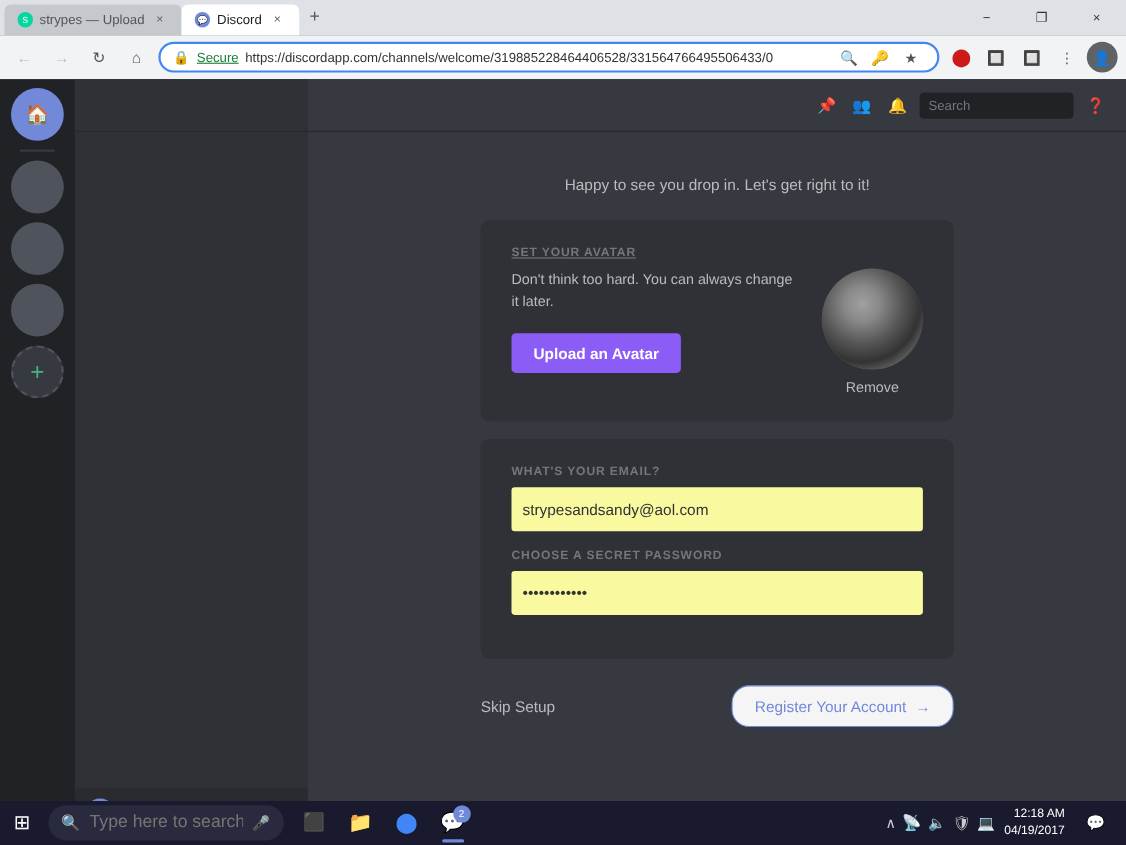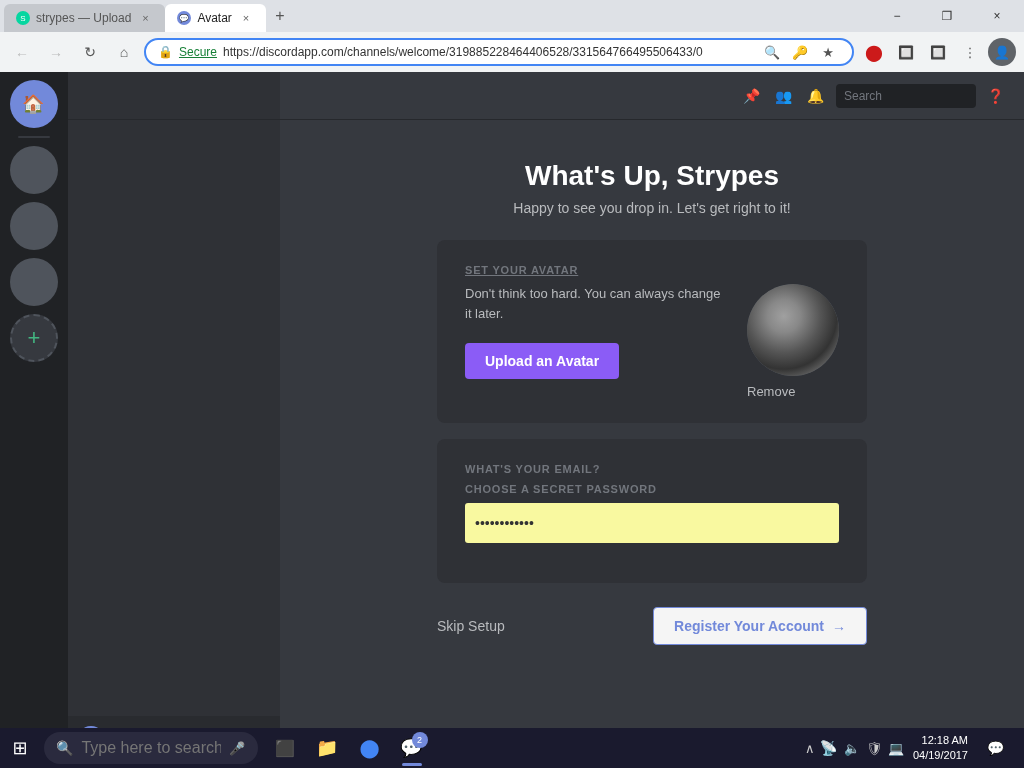--- a/index.html
+++ b/index.html
@@ -297,21 +297,21 @@
       background: #8b5cf6;
       color: white;
       border: none;
       border-radius: 4px;
       padding: 10px 20px;
       font-size: 14px;
       font-weight: 600;
       cursor: pointer;
     }
     .avatar-right {
-      display: flex; flex-direction: column; align-items: flex-start; gap: 8px;
+      display: flex; flex-direction: column; align-items: center; gap: 8px;
     }
     .avatar-preview {
       width: 92px; height: 92px;
       border-radius: 50%;
       background: #4f545c;
       overflow: hidden;
       display: flex; align-items: center; justify-content: center;
     }
     .avatar-preview-inner {
       width: 100%; height: 100%;
@@ -359,24 +359,24 @@
     .skip-link {
       font-size: 14px;
       color: #b9bbbe;
       cursor: pointer;
       text-decoration: none;
     }
     .register-btn {
       background: #f5f5f5;
       color: #7289da;
       border: 1px solid #7289da;
-      border-radius: 4px;
+      border-radius: 16px;
       padding: 10px 20px;
       font-size: 14px;
-      font-weight: 700;
+      font-weight: 400;
       cursor: pointer;
       display: flex;
       align-items: center;
       gap: 8px;
     }
 
     
     .taskbar {
       height: 40px;
       background: #1a1a2e;
@@ -463,21 +463,21 @@
 <div class="browser-frame">
 
   <div class="title-bar">
     <div class="tab inactive">
       <div class="tab-favicon steemit">S</div>
       <span>strypes — Upload</span>
       <div class="tab-close">×</div>
     </div>
     <div class="tab active">
       <div class="tab-favicon">💬</div>
-      <span>Avatar</span>
+      <span>Discord</span>
       <div class="tab-close">×</div>
     </div>
     <div class="new-tab-btn">+</div>
     <div class="window-controls">
       <div class="win-btn">−</div>
       <div class="win-btn">❐</div>
       <div class="win-btn close">×</div>
     </div>
   </div>
 
@@ -544,41 +544,41 @@
         <div class="header-btn">📌</div>
         <div class="header-btn">👥</div>
         <div class="header-btn">🔔</div>
         <div class="header-search">
           <span style="font-size:12px; color:#72767d;">Search</span>
         </div>
         <div class="header-btn">❓</div>
       </div>
 
       <div class="welcome-container">
-        <h1 class="welcome-title">What's Up, Strypes</h1>
         <p class="welcome-subtitle">Happy to see you drop in. Let's get right to it!</p>
 
         <div class="setup-card">
           <div class="card-section-label">SET YOUR AVATAR</div>
           <div class="avatar-card-content">
             <div class="avatar-left">
               <p class="avatar-desc">Don't think too hard. You can always change it later.</p>
               <button class="upload-btn">Upload an Avatar</button>
             </div>
             <div class="avatar-right">
               <div class="avatar-preview">
                 <div class="avatar-preview-inner" style="background: radial-gradient(circle at 40% 35%, #a0a0a0 0%, #888 20%, #555 45%, #333 65%, #666 80%, #999 100%);"></div>
               </div>
               <button class="remove-btn">Remove</button>
             </div>
           </div>
         </div>
 
         <div class="setup-card">
           <label class="form-label">WHAT'S YOUR EMAIL?</label>
+          <input class="form-input" type="email" value="strypesandsandy@aol.com" style="">
           <label class="form-label">CHOOSE A SECRET PASSWORD</label>
           <input class="form-input" type="password" value="••••••••••••" style="">
         </div>
 
         <div class="setup-footer">
           <a class="skip-link" href="#">Skip Setup</a>
           <button class="register-btn">
             <span>Register Your Account</span>
             <span>→</span>
           </button>

